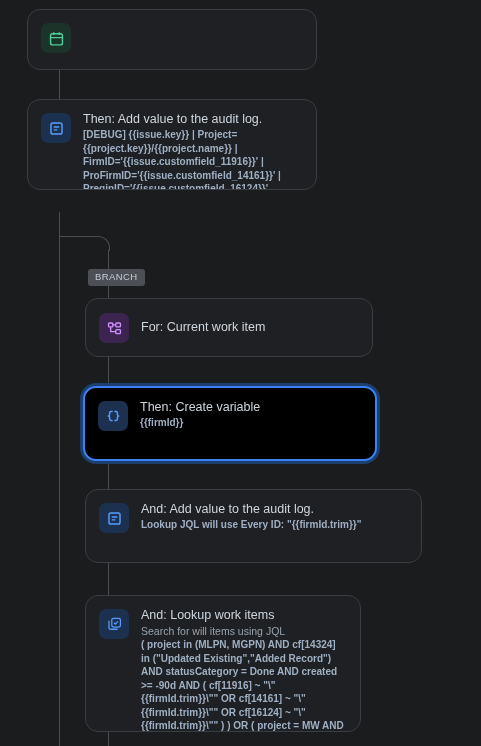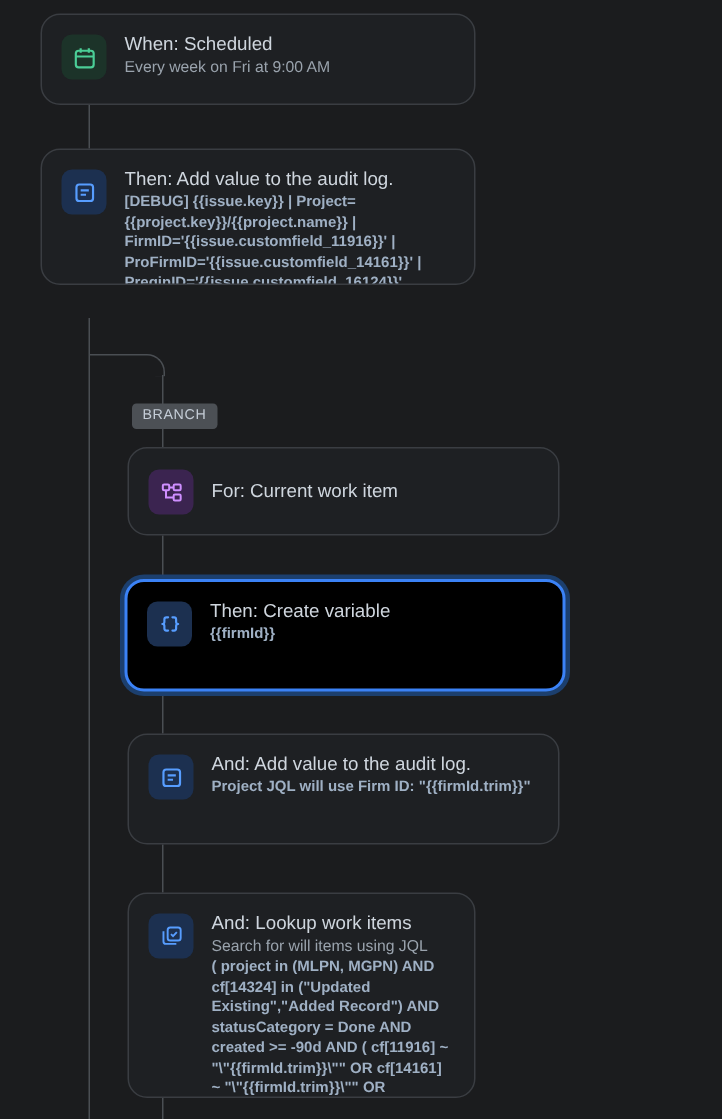--- a/index.html
+++ b/index.html
@@ -111,22 +111,22 @@
     line-height: 13.5px;
     word-break: break-word;
     font-family: "Liberation Sans", sans-serif;
   }
 
   
   #card-trigger   { left: 27px;  top: 9px;   width: 290px; height: 61px; }
   #card-audit1    { left: 27px;  top: 99px;  width: 290px; height: 91px; }
   #card-for       { left: 85px;  top: 298px; width: 288px; height: 59px; justify-content: flex-end; }
   #card-variable  { left: 83px;  top: 386px; width: 294px; height: 75px; }
-  #card-audit2    { left: 85px;  top: 489px; width: 288px; height: 74px; }
-  #card-lookup    { left: 85px;  top: 595px; width: 232px; height: 137px; }
+  #card-audit2    { left: 85px;  top: 489px; width: 337px; height: 74px; }
+  #card-lookup    { left: 85px;  top: 595px; width: 276px; height: 137px; }
 
   svg { display: block; }
 </style>
 </head>
 <body>
 
 <div class="canvas">
 
   <div class="conn conn-v" style="left:59px; top:70px; height:29px;"></div>
 
@@ -143,24 +143,20 @@
   <div class="branch-chip" style="left:88px; top:258px;margin-top:11px;">BRANCH</div>
 
   <div class="card" id="card-trigger">
     <div class="card-icon ic-green">
       <svg width="17" height="17" viewBox="0 0 20 20" fill="none" stroke="#4bce97" stroke-width="1.7">
         <rect x="3" y="4.5" width="14" height="13" rx="2.2"></rect>
         <line x1="3" y1="9" x2="17" y2="9"></line>
         <line x1="6.8" y1="2.6" x2="6.8" y2="6"></line>
         <line x1="13.2" y1="2.6" x2="13.2" y2="6"></line>
       </svg>
-    </div>
-    <div class="card-body">
-      <div class="card-title">When: Scheduled</div>
-      <div class="card-sub">Every week on Fri at 9:00 AM</div>
     </div>
   </div>
 
   <div class="card" id="card-audit1">
     <div class="card-icon ic-blue">
       <svg width="17" height="17" viewBox="0 0 20 20" fill="none" stroke="#579dff" stroke-width="1.7">
         <rect x="3.5" y="3.5" width="13" height="13" rx="2.2"></rect>
         <line x1="6.8" y1="8.2" x2="13.2" y2="8.2"></line>
         <line x1="6.8" y1="11.6" x2="11" y2="11.6"></line>
       </svg>
@@ -202,21 +198,21 @@
   <div class="card" id="card-audit2">
     <div class="card-icon ic-blue">
       <svg width="17" height="17" viewBox="0 0 20 20" fill="none" stroke="#579dff" stroke-width="1.7">
         <rect x="3.5" y="3.5" width="13" height="13" rx="2.2"></rect>
         <line x1="6.8" y1="8.2" x2="13.2" y2="8.2"></line>
         <line x1="6.8" y1="11.6" x2="11" y2="11.6"></line>
       </svg>
     </div>
     <div class="card-body">
       <div class="card-title">And: Add value to the audit log.</div>
-      <div class="card-code">Project JQL will use Firm ID: "{{firmId.trim}}"</div>
+      <div class="card-code">Lookup JQL will use Every ID: "{{firmId.trim}}"</div>
     </div>
   </div>
 
   <div class="card" id="card-lookup">
     <div class="card-icon ic-blue">
       <svg width="17" height="17" viewBox="0 0 20 20" fill="none" stroke="#579dff" stroke-width="1.5">
         <rect x="6.8" y="2.8" width="10.2" height="10.2" rx="2"></rect>
         <path d="M13.6 15.6 H5.4 A1.9 1.9 0 0 1 3.5 13.7 V5.6"></path>
         <path d="M9.4 7.9 l1.6 1.6 l3-3.2"></path>
       </svg>

